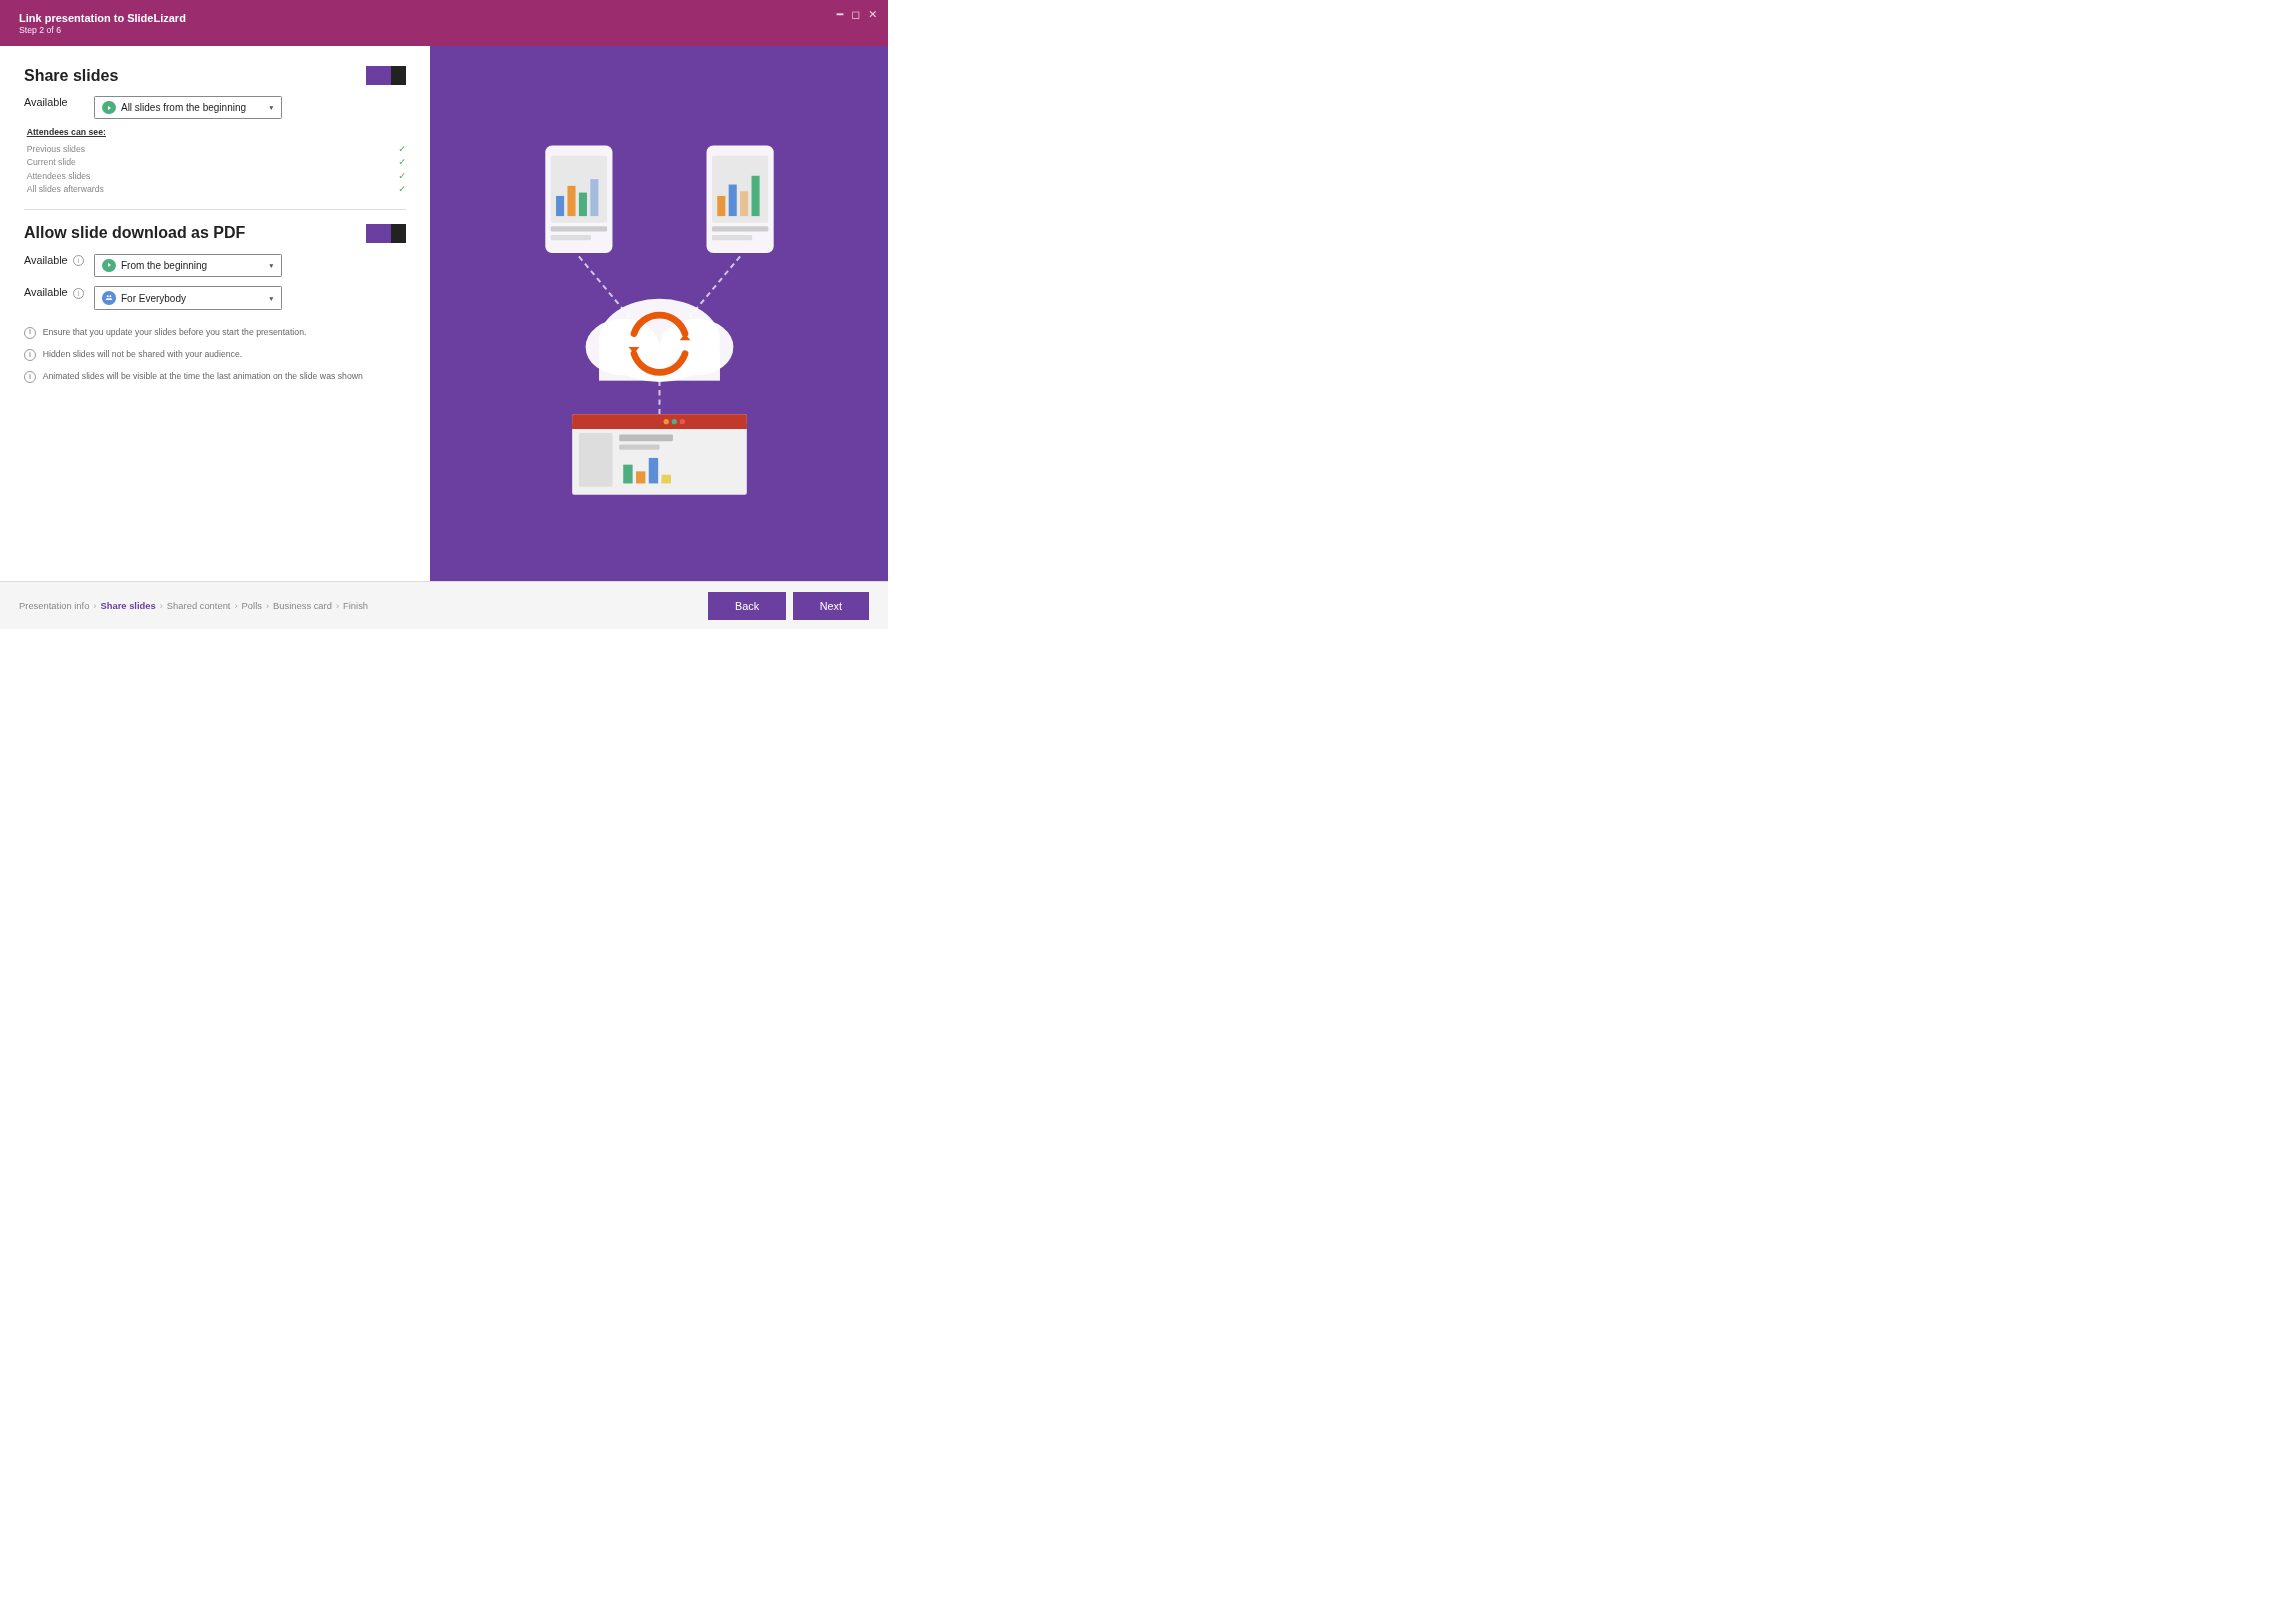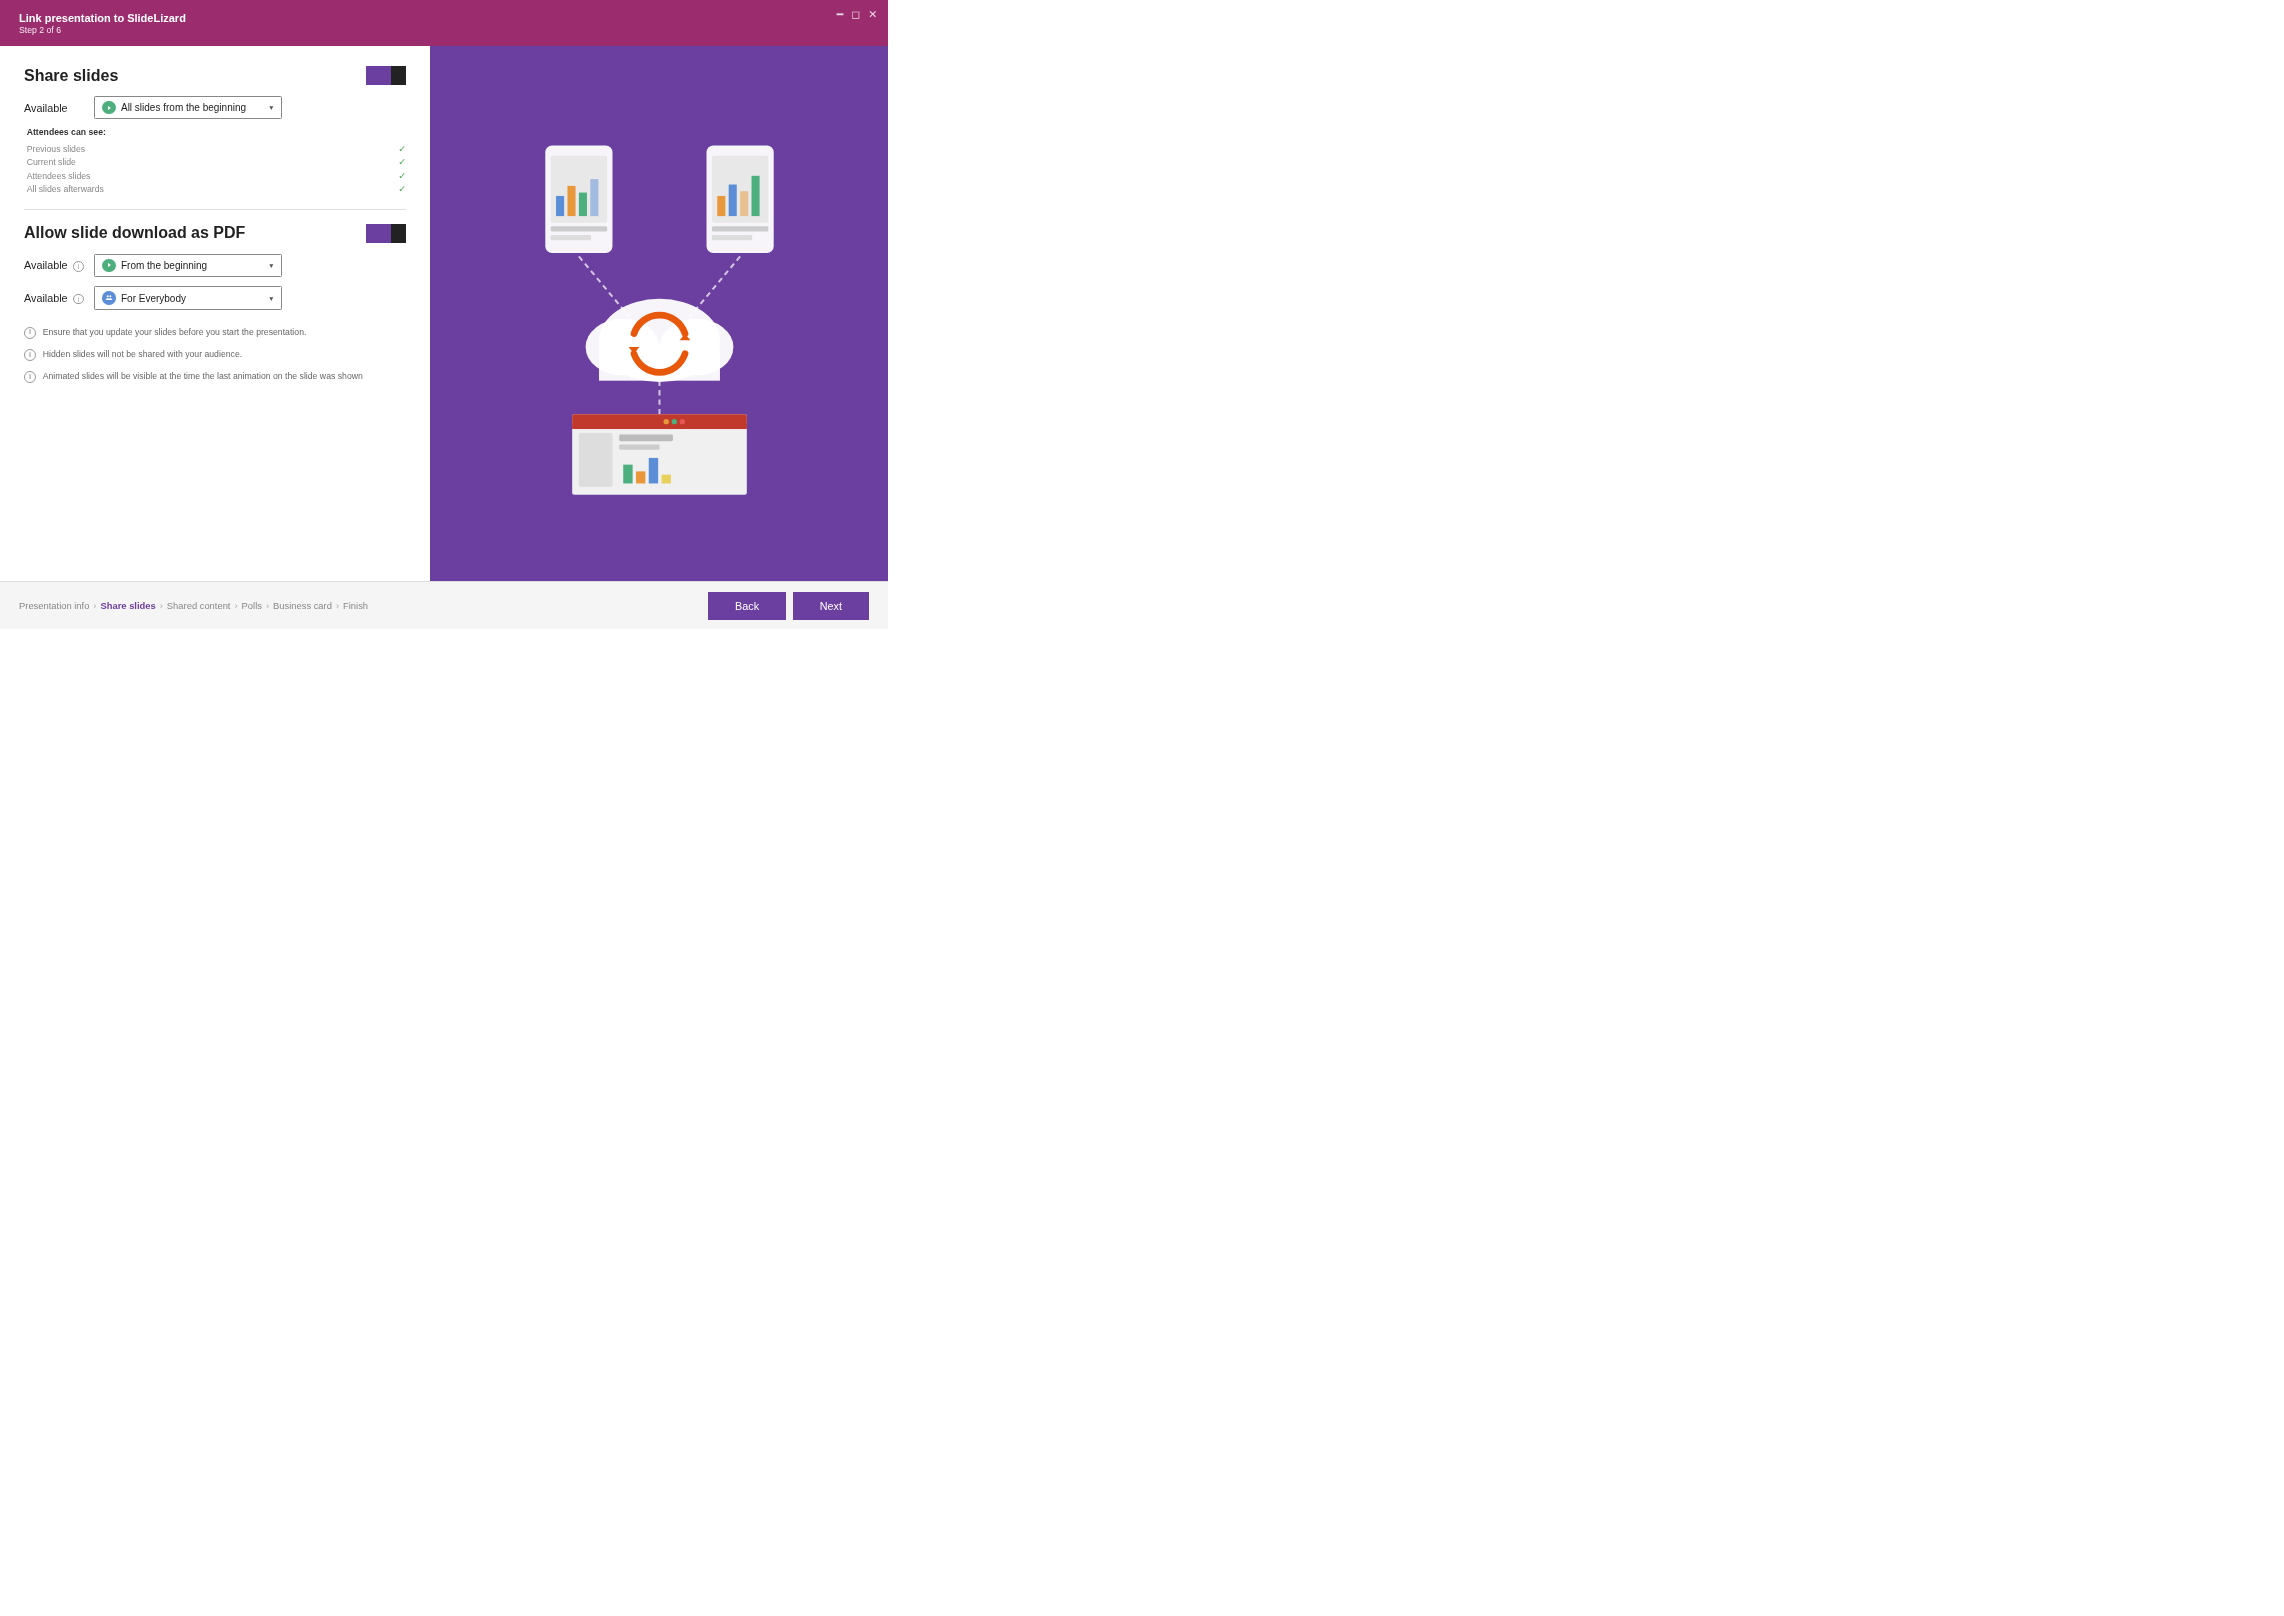--- a/index.html
+++ b/index.html
@@ -103,21 +103,20 @@
       right: 0;
       top: 0;
       width: 15px;
       height: 19px;
       background: #222;
     }
 
     
     .form-row {
       display: flex;
-      align-items: center;
       gap: 9.4px;
       margin-bottom: 8px;
     }
     .form-label {
       font-size: 10.8px;
       color: #222;
       min-width: 61px;
     }
     .dropdown {
       display: flex;
@@ -160,20 +159,21 @@
     
     .attendees-section {
       margin: 5.4px 0 13.5px 0;
       padding-left: 2.7px;
     }
     .attendees-label {
       font-size: 8.7px;
       font-weight: 700;
       color: #333;
       margin-bottom: 4px;
+      text-decoration: underline;
     }
     .attendee-item {
       display: flex;
       align-items: flex-end;
       justify-content: space-between;
       font-size: 8.7px;
       color: #888;
       padding: 1.3px 0;
     }
     .check-icon {

